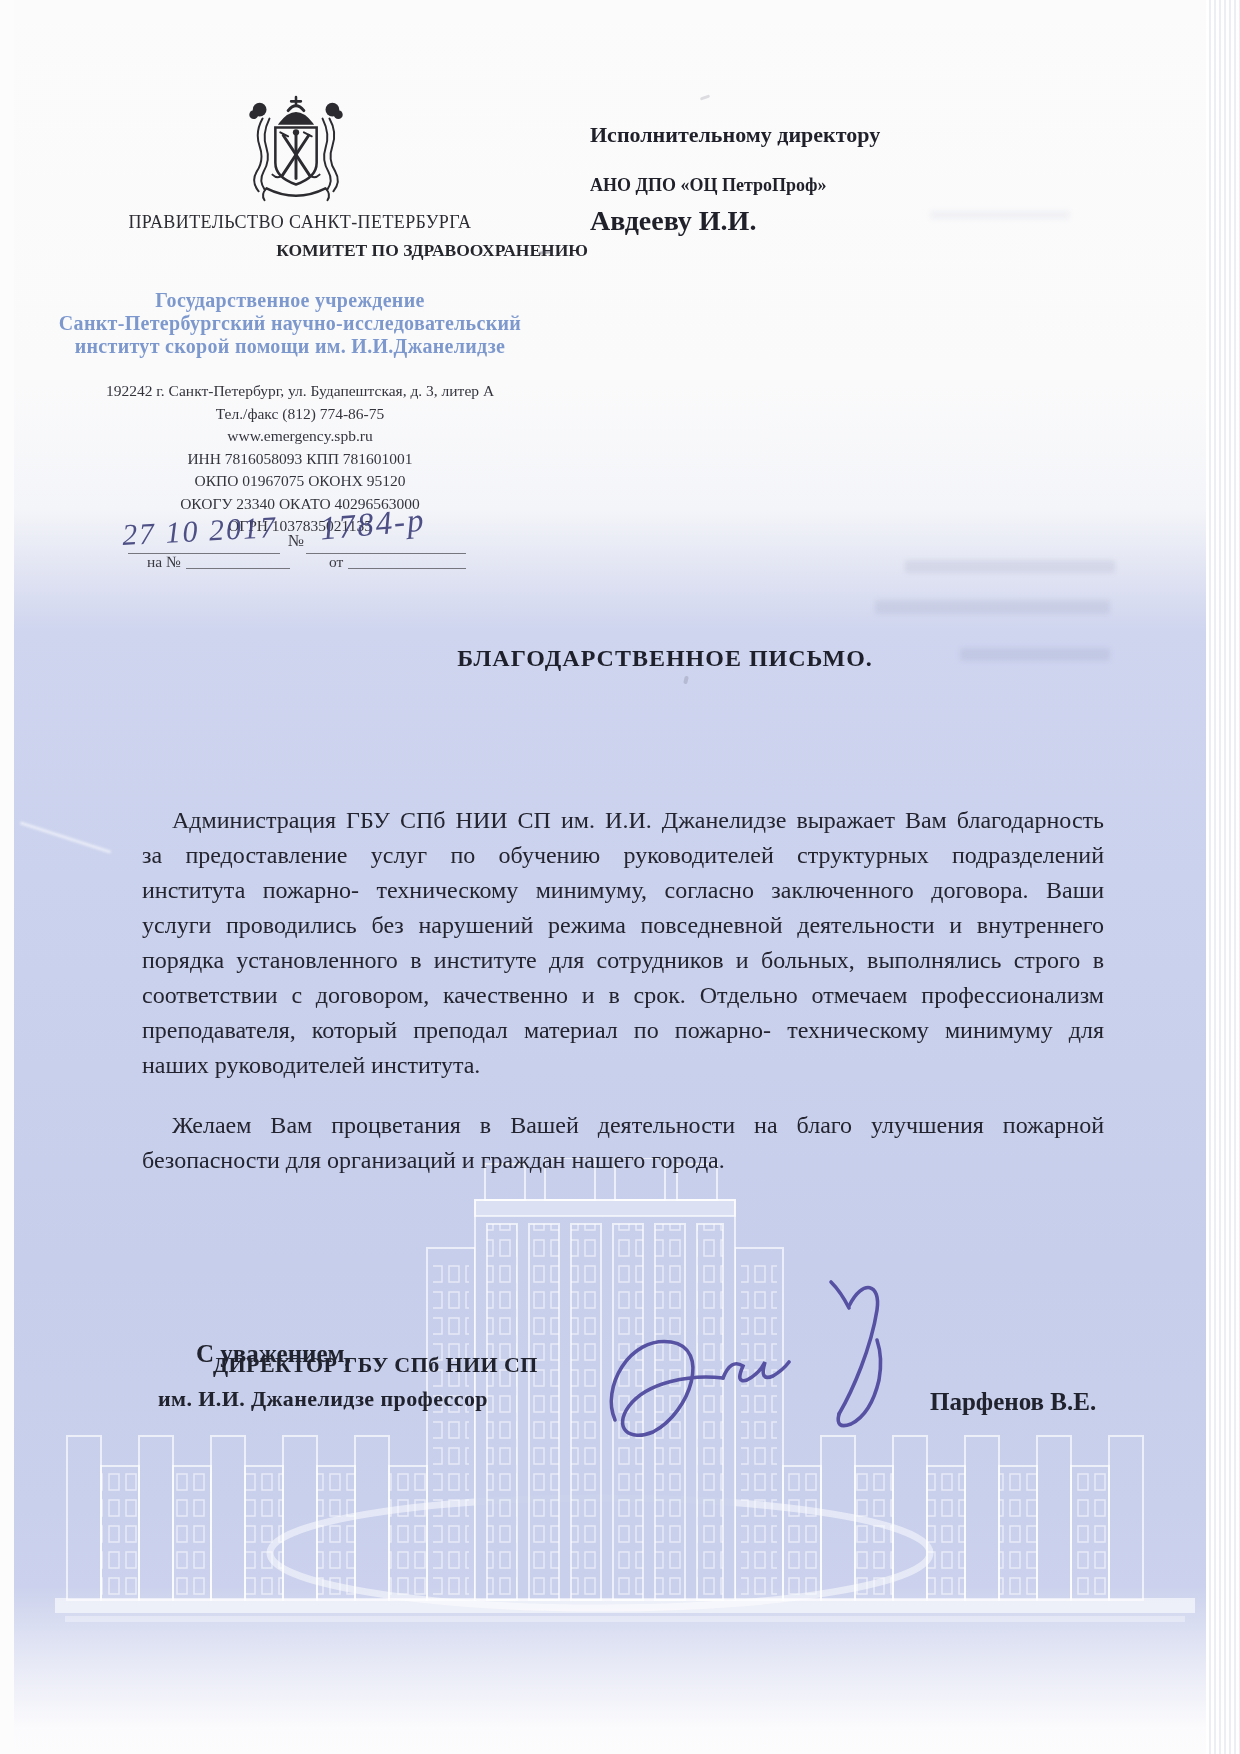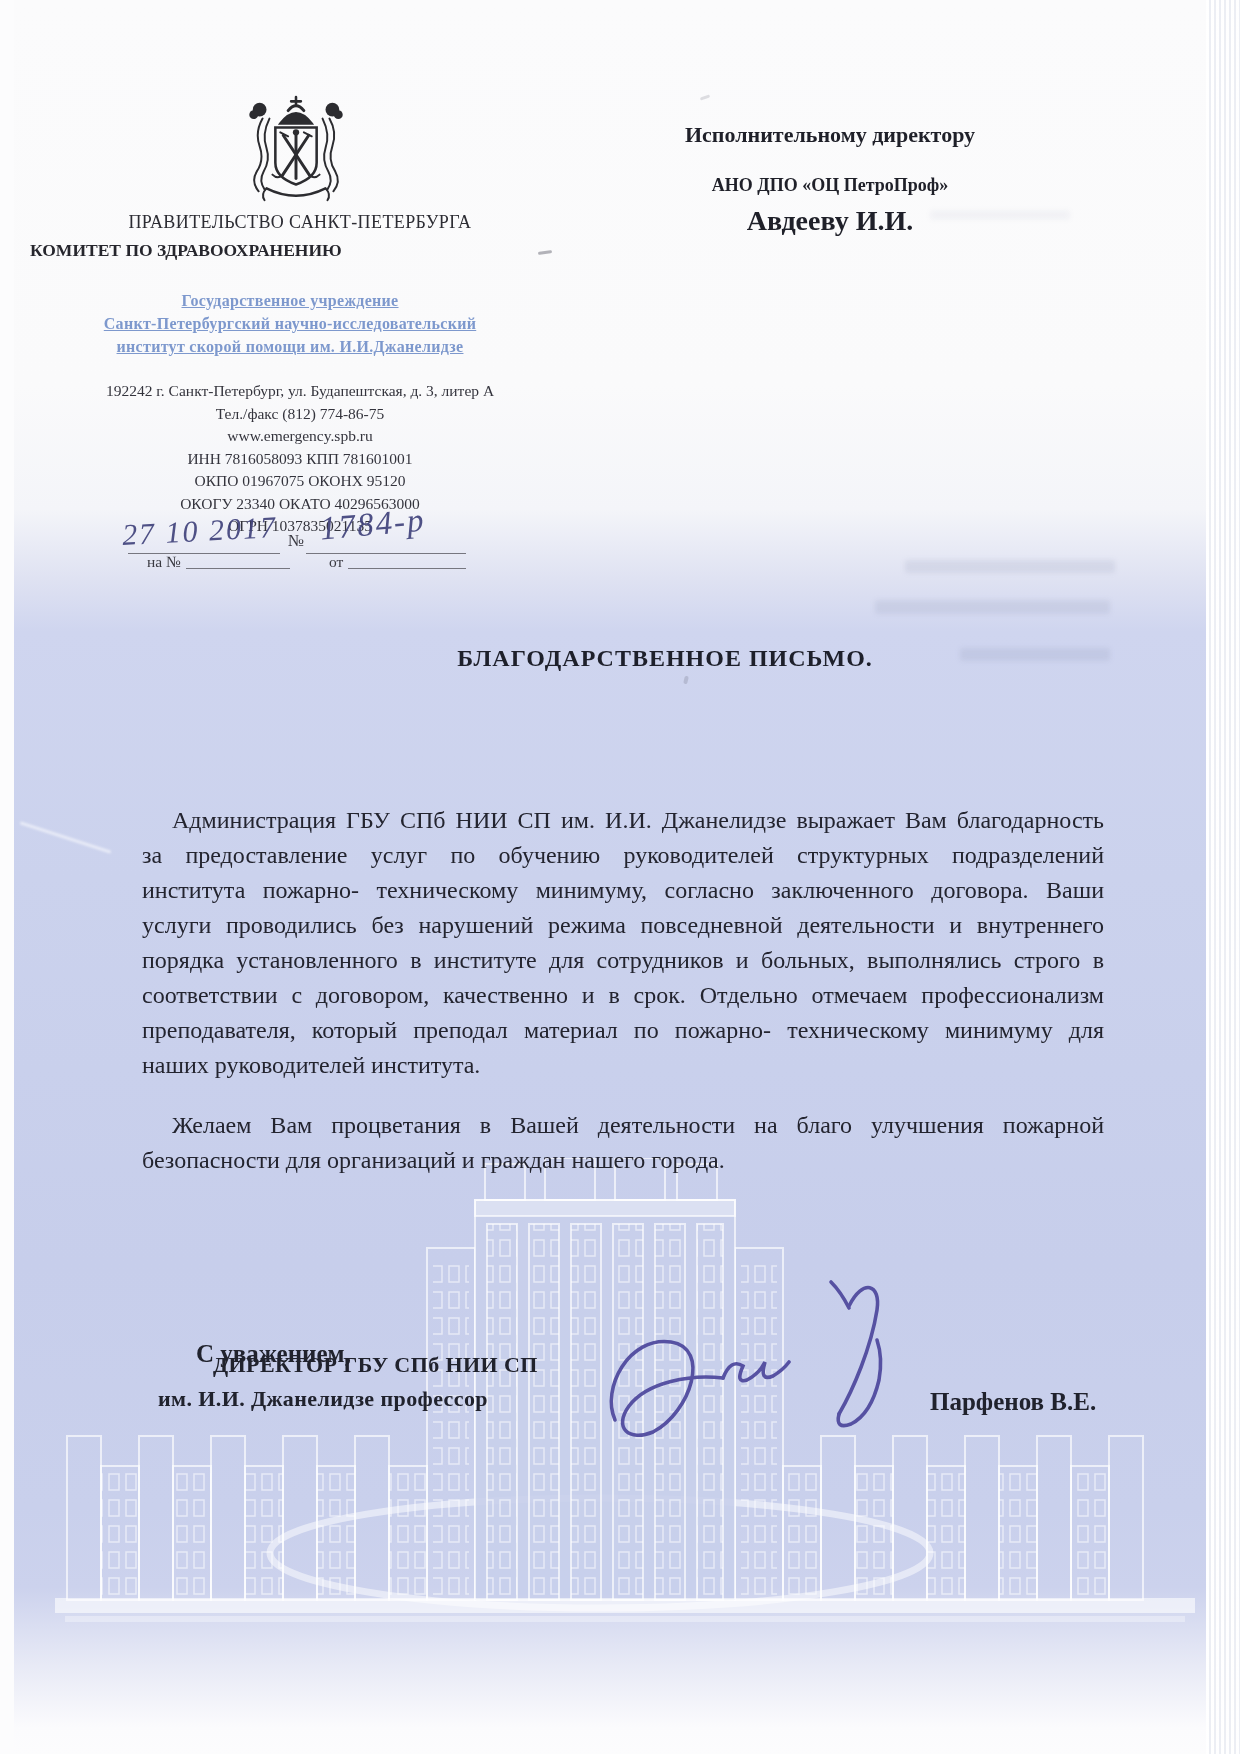--- a/index.html
+++ b/index.html
@@ -7,39 +7,39 @@
     position:relative; width:1240px; height:1754px; margin:0 auto;
     font-family:"Liberation Serif", serif; color:#23242f; overflow:hidden;
     background: linear-gradient(180deg,
       #fbfbfc 0%, #fafafb 22%, #f4f5f9 29%, #dfe2f2 33%,
       #cfd5ef 36%, #cbd2ed 50%, #c7ceeb 72%, #c9d0ec 86%,
       #ccd2ed 90.5%, #e8eaf6 95%, #fbfbfd 98.5%, #fcfcfd 100%);
   }
   .abs { position:absolute; }
   
   .gov-line   { left:30px; top:212px; width:540px; text-align:center; font-size:18px; letter-spacing:.4px; color:#2c2c33; }
-  .committee  { left:30px; top:240px; width:540px; text-align:left; font-size:17.5px; font-weight:bold; color:#26262d; }
+  .committee  { left:48px; top:240px; width:540px; text-align:right; font-size:17.5px; font-weight:bold; color:#26262d; }
   .institution{ left:10px; top:289px; width:560px; text-align:center; font-weight:bold; color:#7d98cd; }
-  .institution .ln { font-size:16px; line-height:23px; letter-spacing:.3px;text-decoration:underline; }
+  .institution .ln { font-size:20px; line-height:23px; letter-spacing:.3px; }
   .address    { left:40px; top:380px; width:520px; text-align:center; color:#34343d; }
   .address .ln{ font-size:15.5px; line-height:22.5px; }
   
   .hand { font-style:italic; color:#41437c; opacity:.92; white-space:nowrap; }
   .ref-date { left:122px; top:514px; font-size:30px; letter-spacing:2px; transform:rotate(-3deg); }
   .ref-num  { left:320px; top:506px; font-size:33px; letter-spacing:2px; transform:rotate(-5deg); }
   .no-sign  { left:288px; top:531px; font-size:17px; color:#3a3a42; }
   .u-line   { height:0; border-bottom:1.6px solid #76767f; }
   .ul-a { left:128px; top:553px; width:152px; }
   .ul-b { left:306px; top:553px; width:160px; }
   .ul-c { left:186px; top:568px; width:104px; }
   .ul-d { left:348px; top:568px; width:118px; }
   .reply-label { left:147px; top:553px; font-size:15.5px; color:#3a3a42;text-align:right; }
   .from-label  { left:329px; top:553px; font-size:15.5px; color:#3a3a42; }
   
-  .addressee { right:170px; top:122px; width:480px; text-align:center; font-weight:bold; color:#1f2029; }
+  .addressee { right:170px; top:122px; width:480px; text-align:left; font-weight:bold; color:#1f2029; }
   .addr-1 { font-size:22px; }
   .addr-2 { font-size:18px; margin-top:27px; }
   .addr-3 { font-size:28px; margin-top:9px; }
   
   .title { left:380px; top:645px; width:570px; text-align:center; font-size:24px; font-weight:bold; letter-spacing:1px; color:#1e202b; }
   
   .para { left:142px; width:962px; color:#23242f; }
   .para .ln { font-size:24px; line-height:35px; text-align:justify; text-align-last:justify; }
   .para .ln:first-child { text-indent:30px; }
   .para .ln:last-child  { text-align-last:left; }

